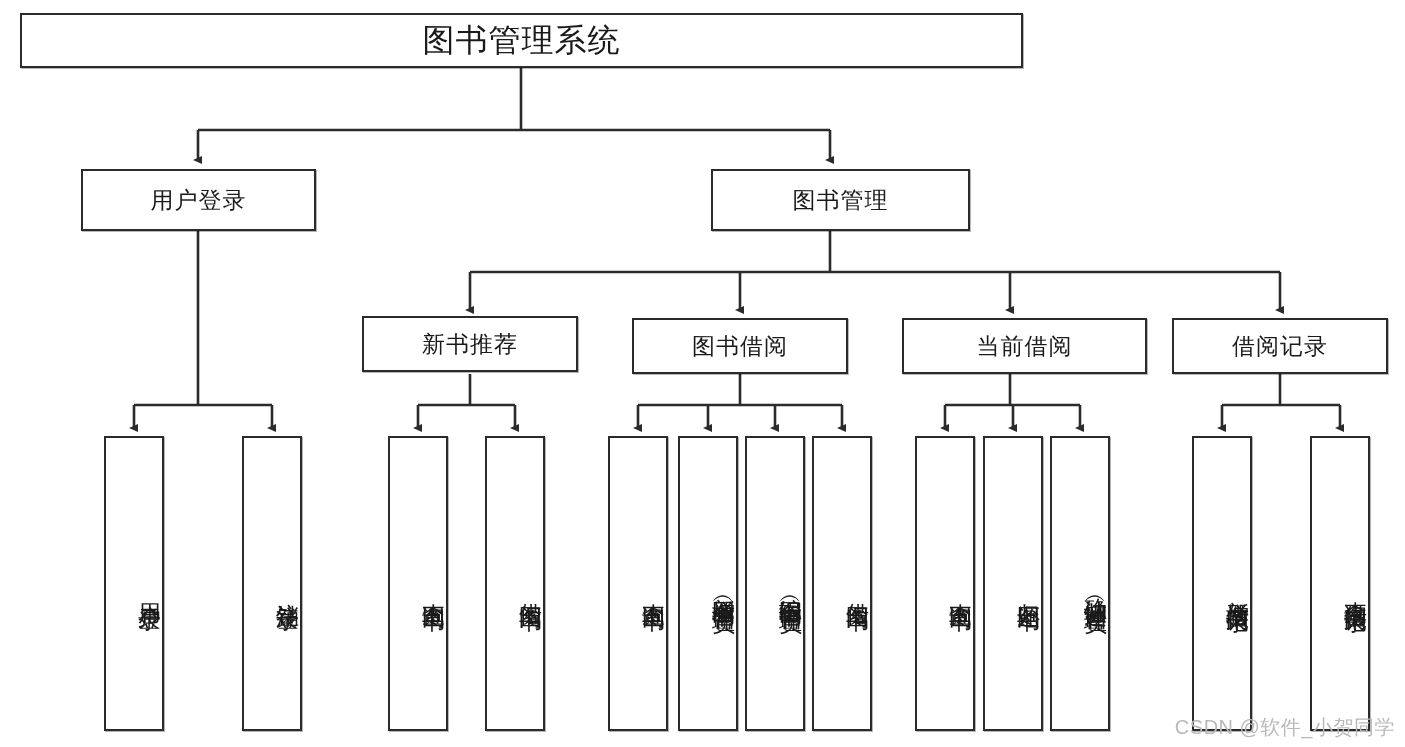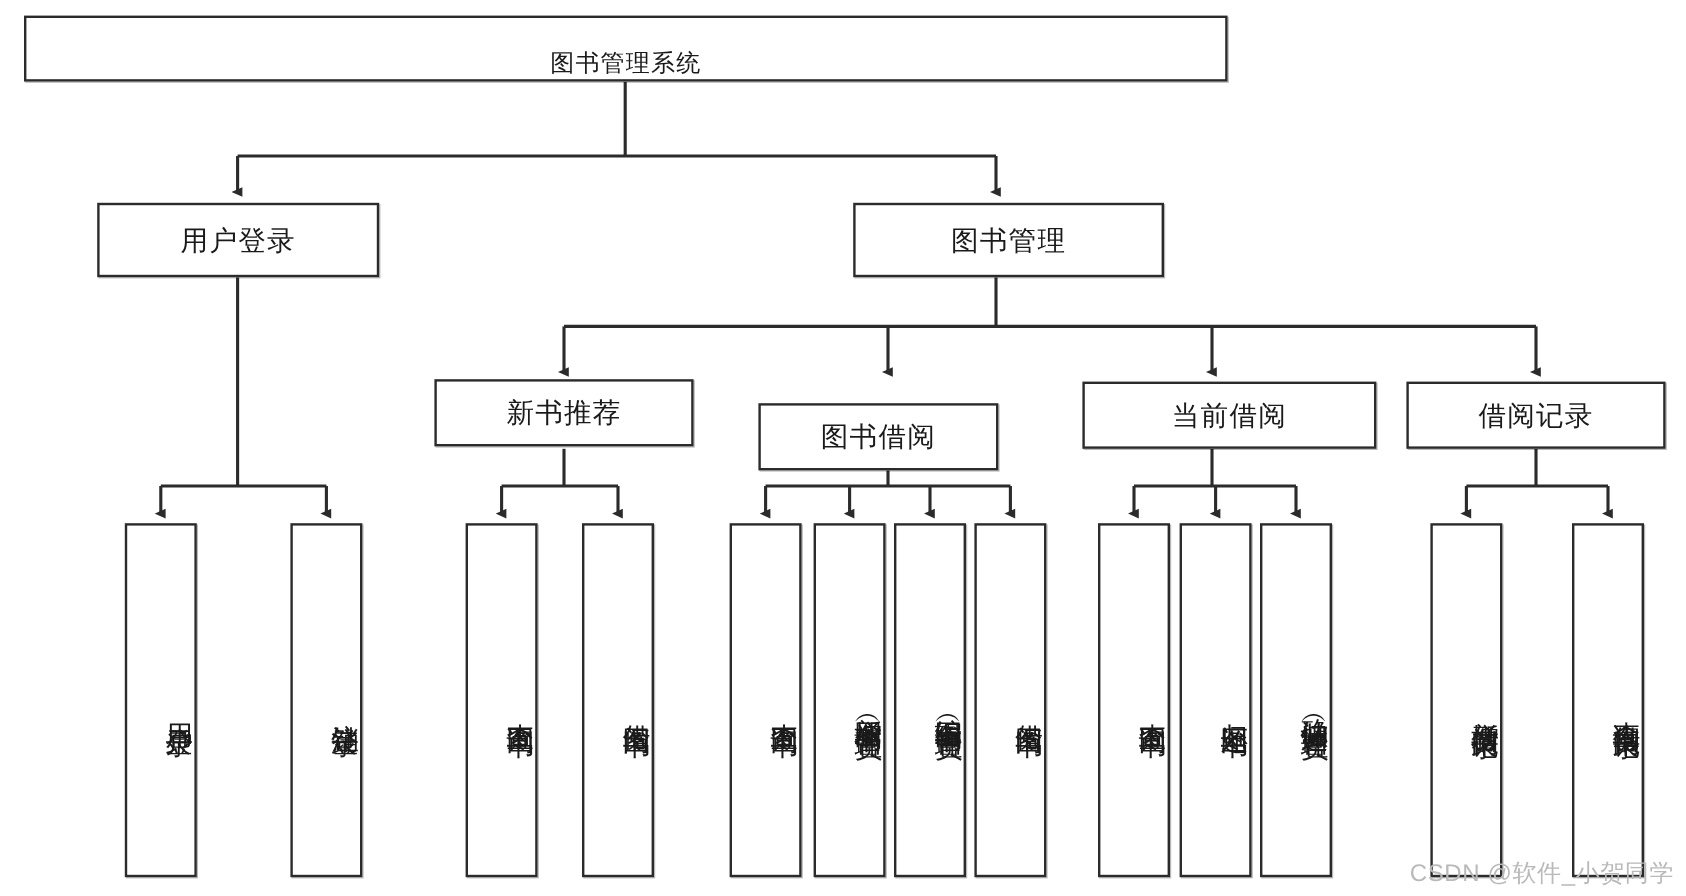--- a/index.html
+++ b/index.html
@@ -50,22 +50,21 @@
     padding-top: 10px;
     line-height: 1.08;
   }
   .node.v .vtext {
     writing-mode: vertical-rl;
     text-orientation: upright;
     letter-spacing: 2px;
     display: block;
   }
   #root-node {
-    font-size: 20px;
-    align-items: flex-end;
+    font-size: 32px;
   }
   #watermark {
     position: absolute;
     right: 10px;
     bottom: 6px;
     font-size: 20px;
     color: #b9b9b9;
     letter-spacing: 0.5px;
     user-select: none;
     white-space: nowrap;
@@ -133,21 +132,21 @@
   <div class="node h" style="left:81px; top:169px; width:235px; height:62px;">
     <span>用户登录</span>
   </div>
   <div class="node h" style="left:711px; top:169px; width:259px; height:62px;align-items:center;">
     <span>图书管理</span>
   </div>
 
   <div class="node h" style="left:362px; top:316px; width:216px; height:56px;">
     <span>新书推荐</span>
   </div>
-  <div class="node h" style="left:632px; top:336px; width:200px; height:56px;">
+  <div class="node h" style="left:632px; top:318px; width:216px; height:56px;">
     <span>图书借阅</span>
   </div>
   <div class="node h" style="left:902px; top:318px; width:245px; height:56px;">
     <span>当前借阅</span>
   </div>
   <div class="node h" style="left:1172px; top:318px; width:216px; height:56px;justify-content:center;">
     <span>借阅记录</span>
   </div>
 
   <div class="node v" style="left:104px; top:436px; width:60px; height:295px;">

